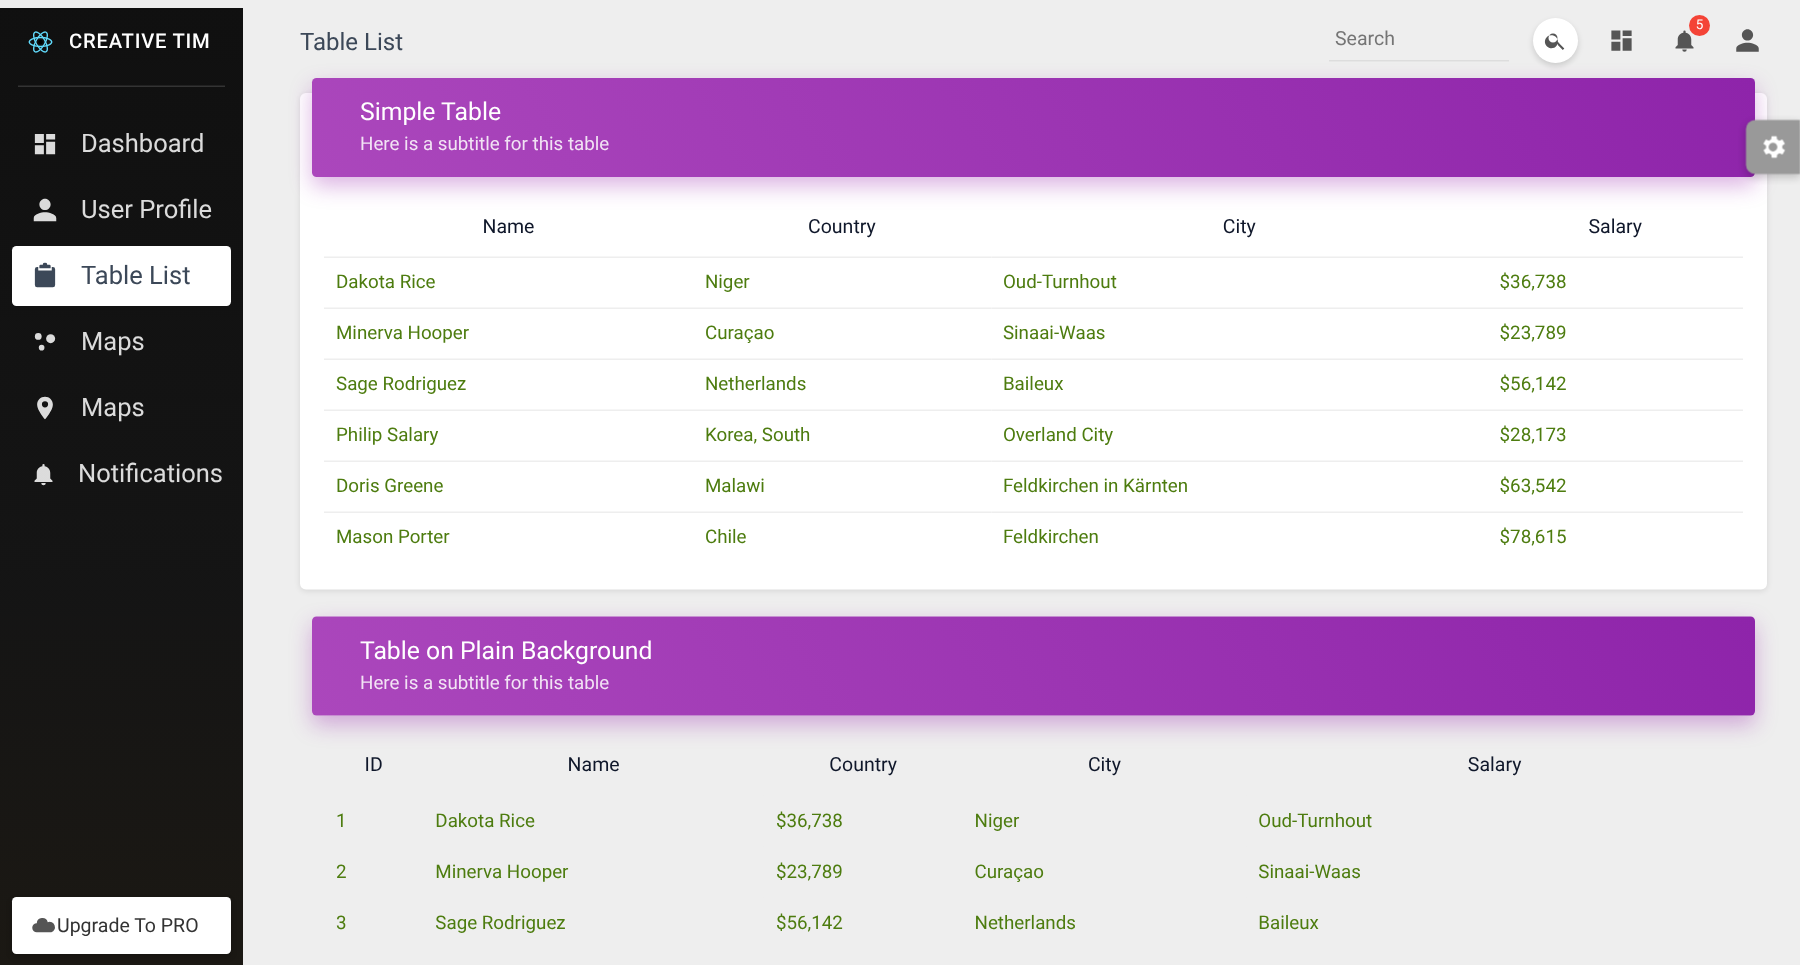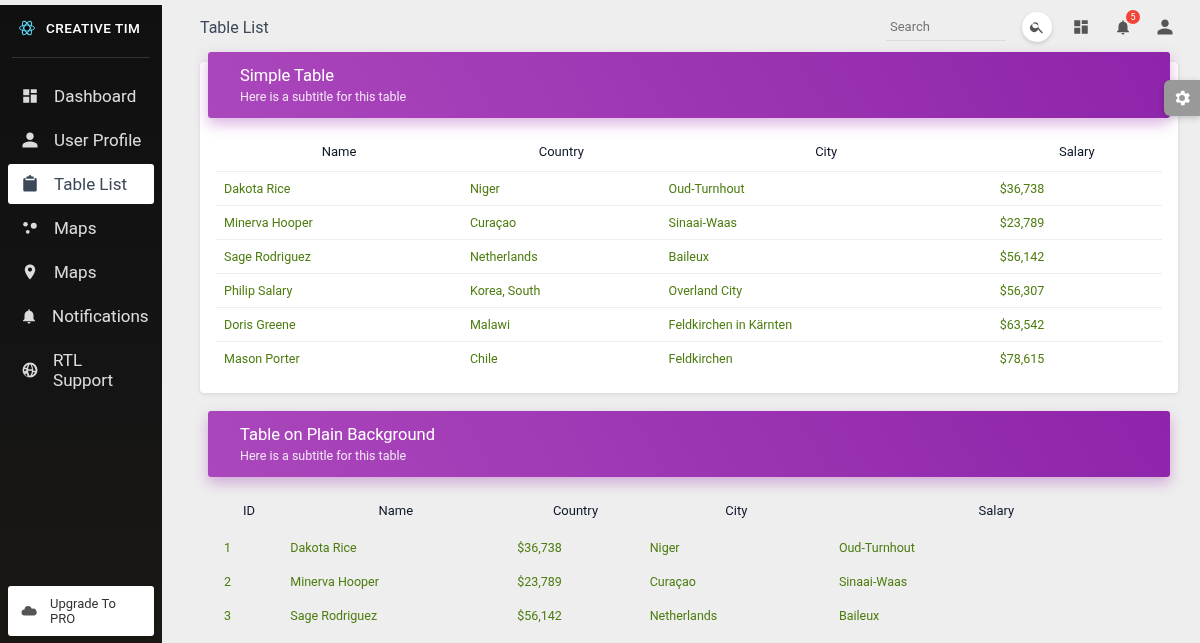--- a/index.html
+++ b/index.html
@@ -16,21 +16,21 @@
 .brand .logo svg { width:18px; height:18px; }
 .brand-name { font-size:13.5px; font-weight:500; letter-spacing:0.5px; }
 .brand-divider { height:1px; background:rgba(255,255,255,0.15); margin:6px 12px 10px; }
 
 .nav { padding: 4px 8px; }
 .nav-item { display:flex; align-items:center; gap:14px; padding:10px 12px; font-size:17px; color:rgba(255,255,255,0.85); border-radius:3px; margin:4px 0; cursor:pointer; }
 .nav-item.active { background:#fff; color:#3c4858; }
 .nav-item .ico { width:20px; height:20px; display:inline-flex; align-items:center; justify-content:center; }
 .nav-item .ico svg { width:18px; height:18px; fill:currentColor; }
 
-.upgrade-btn { position:absolute; bottom:12px; left:8px; right:8px; background:#fff; color:#333; border-radius:3px; display:flex; align-items:center; gap:12px; padding:10px 12px; font-size:13px; box-shadow:0 2px 4px rgba(0,0,0,0.2); cursor:pointer; }
+.upgrade-btn { position:absolute; bottom:12px; left:8px; right:8px; background:#fff; color:#333; border-radius:3px; display:flex; align-items:center; padding:10px 12px; font-size:13px; box-shadow:0 2px 4px rgba(0,0,0,0.2); cursor:pointer; }
 
 .main { margin-left:178px; height:643px; overflow-y:auto; }
 .topbar { display:flex; align-items:center; padding:12px 22px 6px; gap:10px; }
 .topbar .title { font-size:16px; color:#3c4858; flex:0 0 auto; }
 .topbar .spacer { flex:1; }
 .search-input { border:none; border-bottom:1px solid #ddd; background:transparent; padding:6px 4px; font-size:13px; width:120px; color:#555; outline:none; }
 .search-btn { width:30px; height:30px; border-radius:50%; background:#fff; border:none; display:inline-flex; align-items:center; justify-content:center; box-shadow:0 2px 4px rgba(0,0,0,0.15); cursor:pointer; margin-left:6px; }
 .icon-btn { width:26px; height:26px; display:inline-flex; align-items:center; justify-content:center; background:none; border:none; cursor:pointer; color:#555; position:relative; margin-left:6px; }
 .icon-btn svg { width:18px; height:18px; fill:currentColor; }
 .badge { position:absolute; top:-4px; right:-4px; background:#f44336; color:#fff; font-size:9px; min-width:14px; height:14px; border-radius:7px; display:inline-flex; align-items:center; justify-content:center; padding:0 3px; }
@@ -151,28 +151,20 @@
         </span>
       <span>Maps</span>
     </div>
     <div class="nav-item">
       <span class="ico">
           <svg viewBox="0 0 24 24">
             <use href="#i-bell"></use>
           </svg>
         </span>
       <span>Notifications</span>
-    </div>
-    <div class="nav-item">
-      <span class="ico">
-          <svg viewBox="0 0 24 24">
-            <use href="#i-language"></use>
-          </svg>
-        </span>
-      <span>RTL Support</span>
     </div>
   </nav>
   <div class="upgrade-btn">
     <span class="ico" style="width:18px;height:18px"><svg viewBox="0 0 24 24" style="fill:#555;width:18px;height:18px">
           <use href="#i-cloud"></use>
         </svg></span>
     <span>Upgrade To PRO</span>
   </div>
 </aside>
 
@@ -243,21 +235,21 @@
               <tr>
                 <td>Sage Rodriguez</td>
                 <td>Netherlands</td>
                 <td>Baileux</td>
                 <td>$56,142</td>
               </tr>
               <tr>
                 <td>Philip Salary</td>
                 <td>Korea, South</td>
                 <td>Overland City</td>
-                <td>$56,307</td>
+                <td>$28,173</td>
               </tr>
               <tr>
                 <td>Doris Greene</td>
                 <td>Malawi</td>
                 <td>Feldkirchen in Kärnten</td>
                 <td>$63,542</td>
               </tr>
               <tr>
                 <td>Mason Porter</td>
                 <td>Chile</td>

